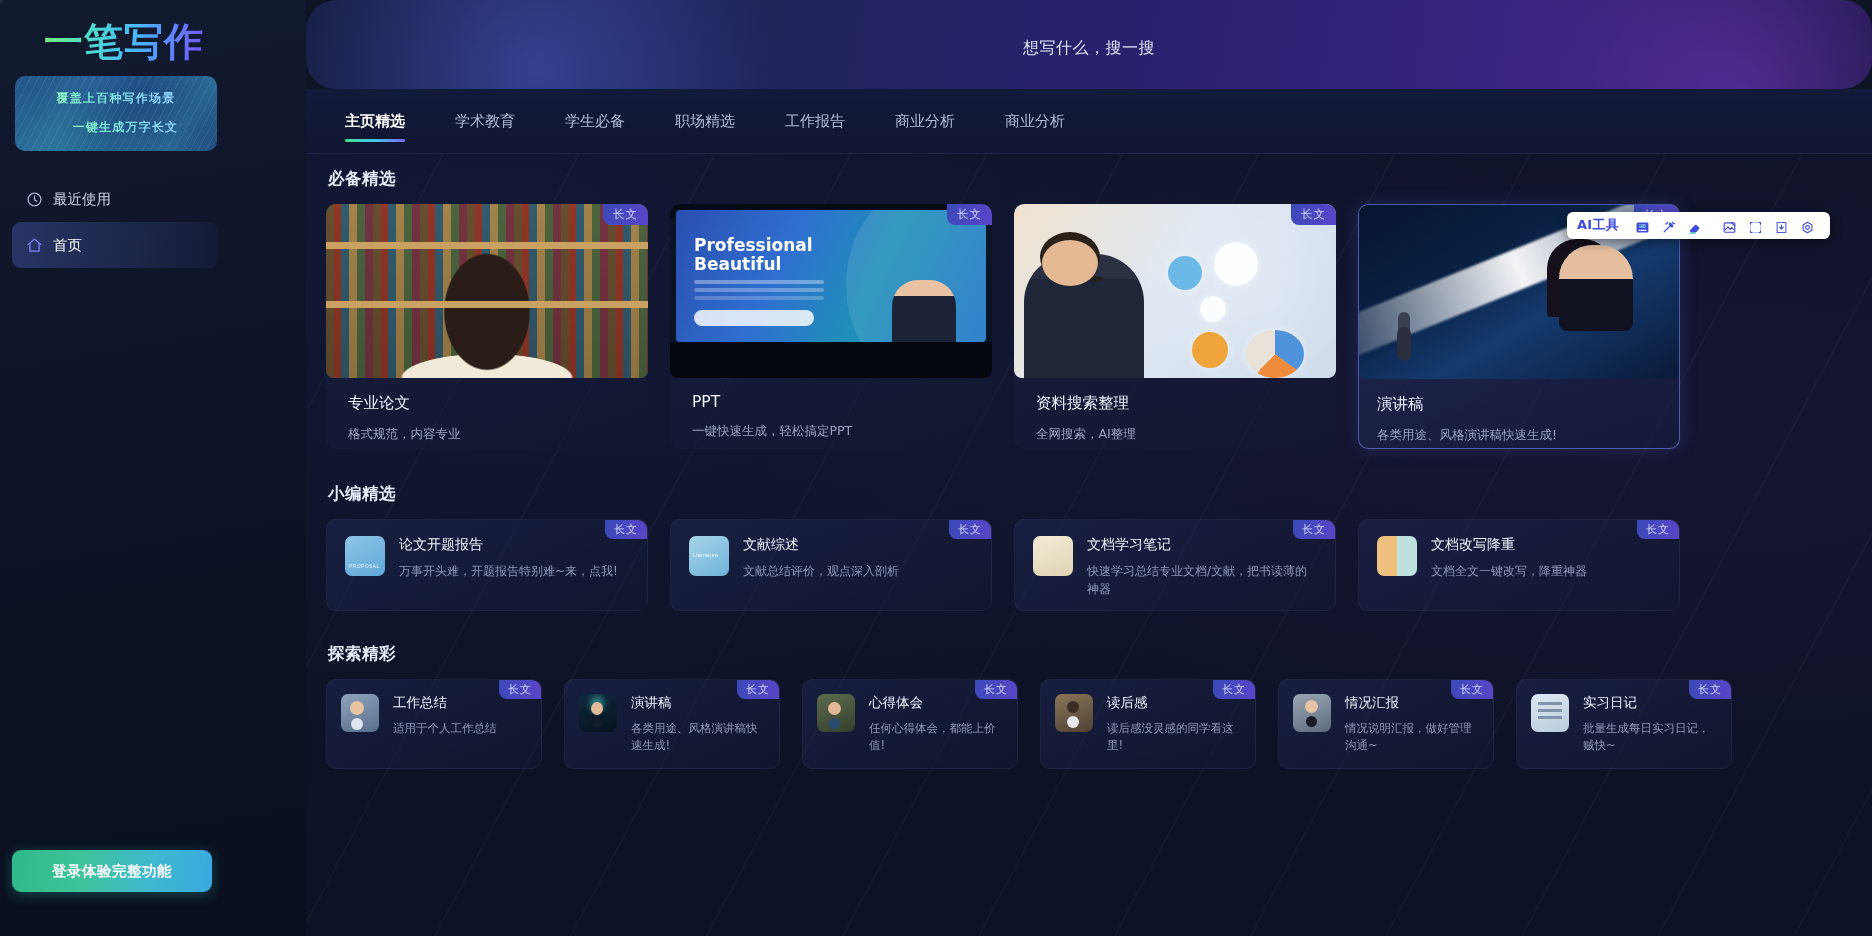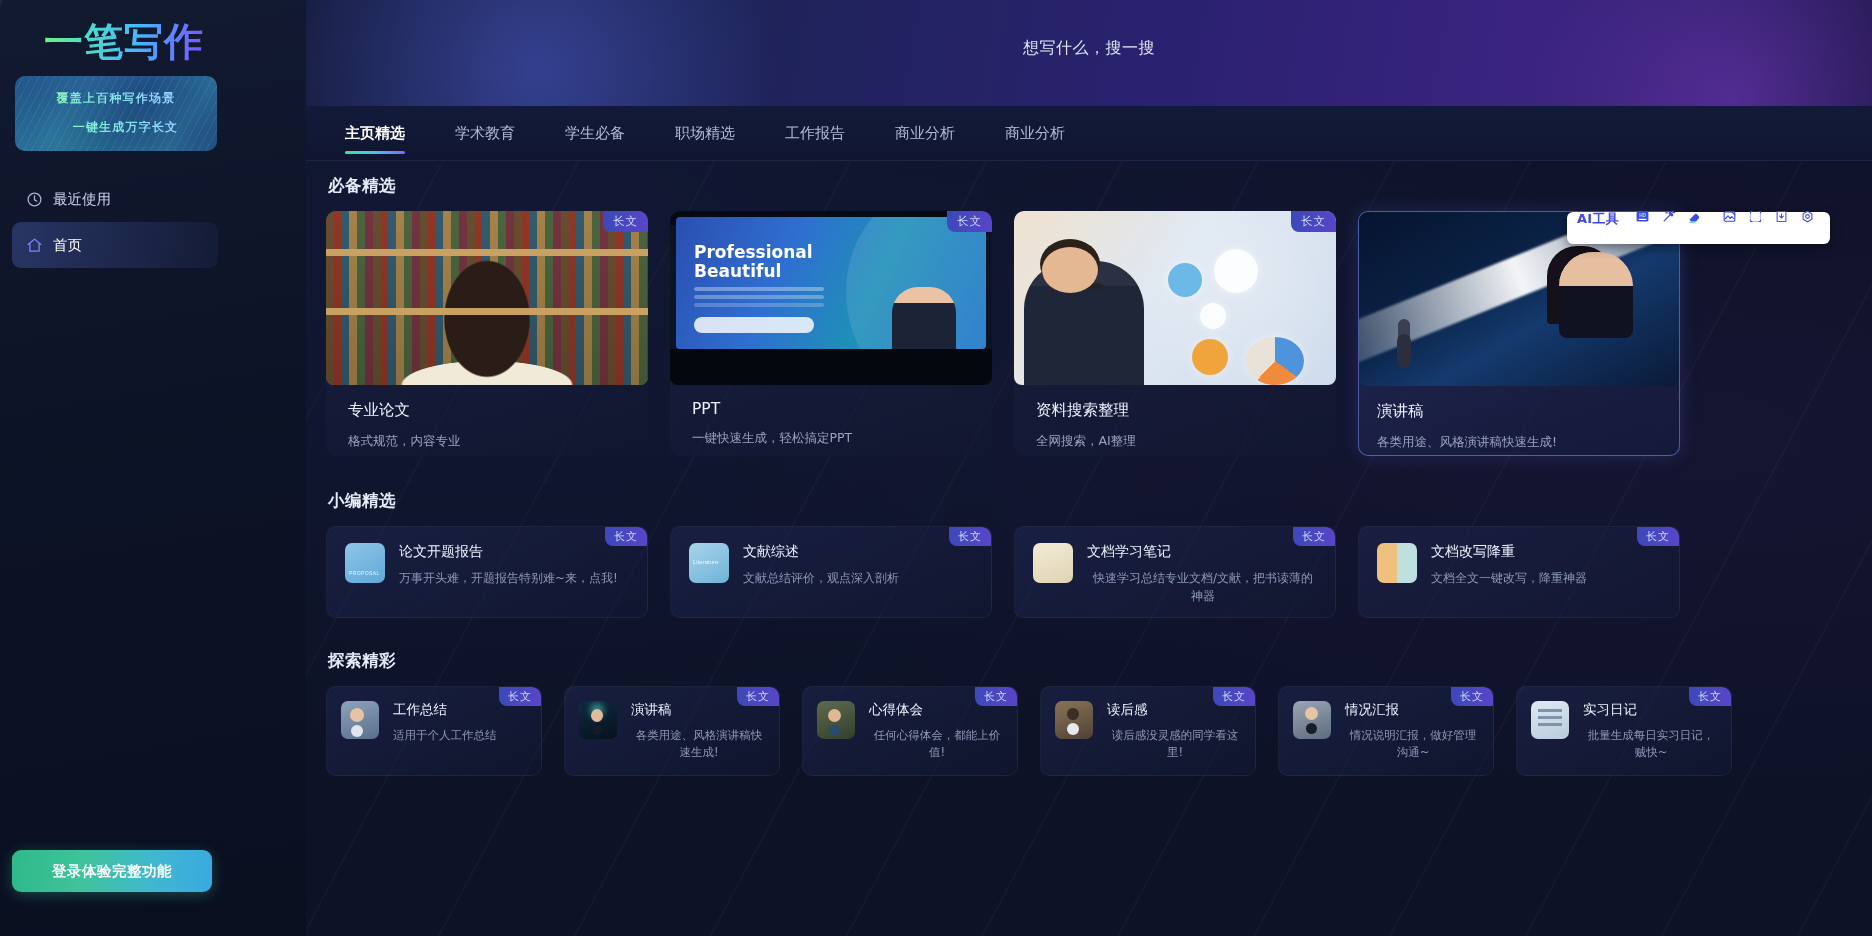--- a/index.html
+++ b/index.html
@@ -75,23 +75,24 @@
     font-family:"DejaVu Sans","Liberation Sans",sans-serif;
     box-shadow: 0 3px 14px rgba(50,190,160,0.32);
   }
 
   
   .main{
     position:relative; width:1566px; height:936px; flex:none; overflow:hidden;
     background:#0e1326;
   }
   .hero{
-    position:relative; height:106px; width:100%;
+    position:relative; height:89px; width:100%;
     background: linear-gradient(100deg,#181f45 0%,#1d2456 25%,#2a2170 55%,#3a2480 78%,#241a52 100%);
     overflow:hidden;
+    border-radius:30px;
   }
   .hero::before{
     content:""; position:absolute; left:-80px; top:-160px; width:620px; height:460px;
     border-radius:50%;
     background: radial-gradient(circle at 50% 50%, rgba(90,110,240,0.40), transparent 62%);
   }
   .hero::after{
     content:""; position:absolute; right:-120px; top:-100px; width:520px; height:400px;
     border-radius:50%;
     background: radial-gradient(circle at 50% 50%, rgba(150,70,230,0.35), transparent 62%);
@@ -116,21 +117,21 @@
   .search-btn{
     width:70px; height:39px; flex:none; border:none; cursor:pointer;
     display:flex; align-items:center; justify-content:center; gap:3px;
     background: linear-gradient(120deg,#3ad69a 0%,#41c7c6 45%,#4f8cf0 100%);
     color:#fff; font-size:13.5px; font-weight:600;
     font-family:"DejaVu Sans","Liberation Sans",sans-serif;
   }
   .search-btn svg{ width:12px; height:12px; flex:none; }
 
   .tabs{
-    position:relative; height:55px; display:flex; align-items:center;
+    position:relative; height:65px; display:flex; align-items:center;
     padding-left:14px; background: linear-gradient(180deg,#121a3a 0%, #101631 100%);
     border-bottom:1px solid rgba(255,255,255,0.05);
   }
   .tab{
     position:relative; padding:0 25px; height:55px; line-height:55px;
     font-size:15px; color:#b3bbd6; cursor:pointer; white-space:nowrap;
     font-family:"DejaVu Sans","Liberation Sans",sans-serif;
   }
   .tab.active{ color:#ffffff; font-weight:600; }
   .tab.active::after{
@@ -280,21 +281,20 @@
   .row-explore .sicon{ width:38px; height:38px; }
   .stexts{ min-width:0; }
   .stitle{
     font-size:14px; color:#f0f3ff; margin-bottom:8px; white-space:nowrap;
     font-family:Liberation Sans, sans-serif;
   }
   .row-explore .stitle{ font-size:13.5px; }
   .sdesc{
     font-size:12px; color:#8f98b8; line-height:18px;
     font-family:"DejaVu Sans","Liberation Sans",sans-serif;
-    text-align:center;
   }
   .row-explore .sdesc{ font-size:11.5px; line-height:17px; }
   .badge-sm{
     position:absolute; right:0; top:0;
     padding:2px 9px; font-size:11px; border-radius:0 8px 0 8px;
     background: linear-gradient(100deg,#3b49b8,#5a45c8); color:#cfd6ff; letter-spacing:1px;
     font-family:"DejaVu Sans","Liberation Sans",sans-serif;
   }
   
   .ic-proposal{ background:linear-gradient(150deg,#8fc6e8,#5fa8d8); }
@@ -312,22 +312,22 @@
   .ic-read{ background:linear-gradient(160deg,#8a7458,#4e4235); }
   .ic-read::after{ content:""; position:absolute; left:12px; top:7px; width:12px; height:12px; border-radius:50%; background:#3a2e25; box-shadow:0 15px 0 0 #e6e9ee;}
   .ic-report{ background:linear-gradient(160deg,#9aa6b6,#5e6b7c); }
   .ic-report::after{ content:""; position:absolute; left:12px; top:6px; width:13px; height:13px; border-radius:50%; background:#e7c4a4; box-shadow:0 15px 0 -1px #191d28;}
   .ic-diary{ background:linear-gradient(160deg,#dfe9f2,#b9cbdc); }
   .ic-diary::after{ content:""; position:absolute; left:7px; top:8px; right:7px; height:3px; background:#7f93ab; box-shadow:0 7px 0 #7f93ab, 0 14px 0 #7f93ab;}
 
   
   .ai-toolbar{
     position:absolute; right:42px; top:212px; z-index:40;
-    height:27px; display:flex; align-items:flex-end; gap:0;
-    padding:16px 10px; border-radius:6px;
+    height:27px; display:flex; align-items:flex-start; gap:0;
+    padding:4px 10px; border-radius:6px;
     background:#ffffff; box-shadow:0 3px 12px rgba(0,0,0,.45);
   }
   .ai-label{
     font-size:13px; font-weight:700; color:#3f4bdc; letter-spacing:.3px; margin-right:10px;
     font-family:"DejaVu Sans","Liberation Sans",sans-serif; white-space:nowrap;
   }
   .ai-btn{
     width:26px; height:23px; display:flex; align-items:center; justify-content:center;
     cursor:pointer; background:transparent; border:none;
   }

